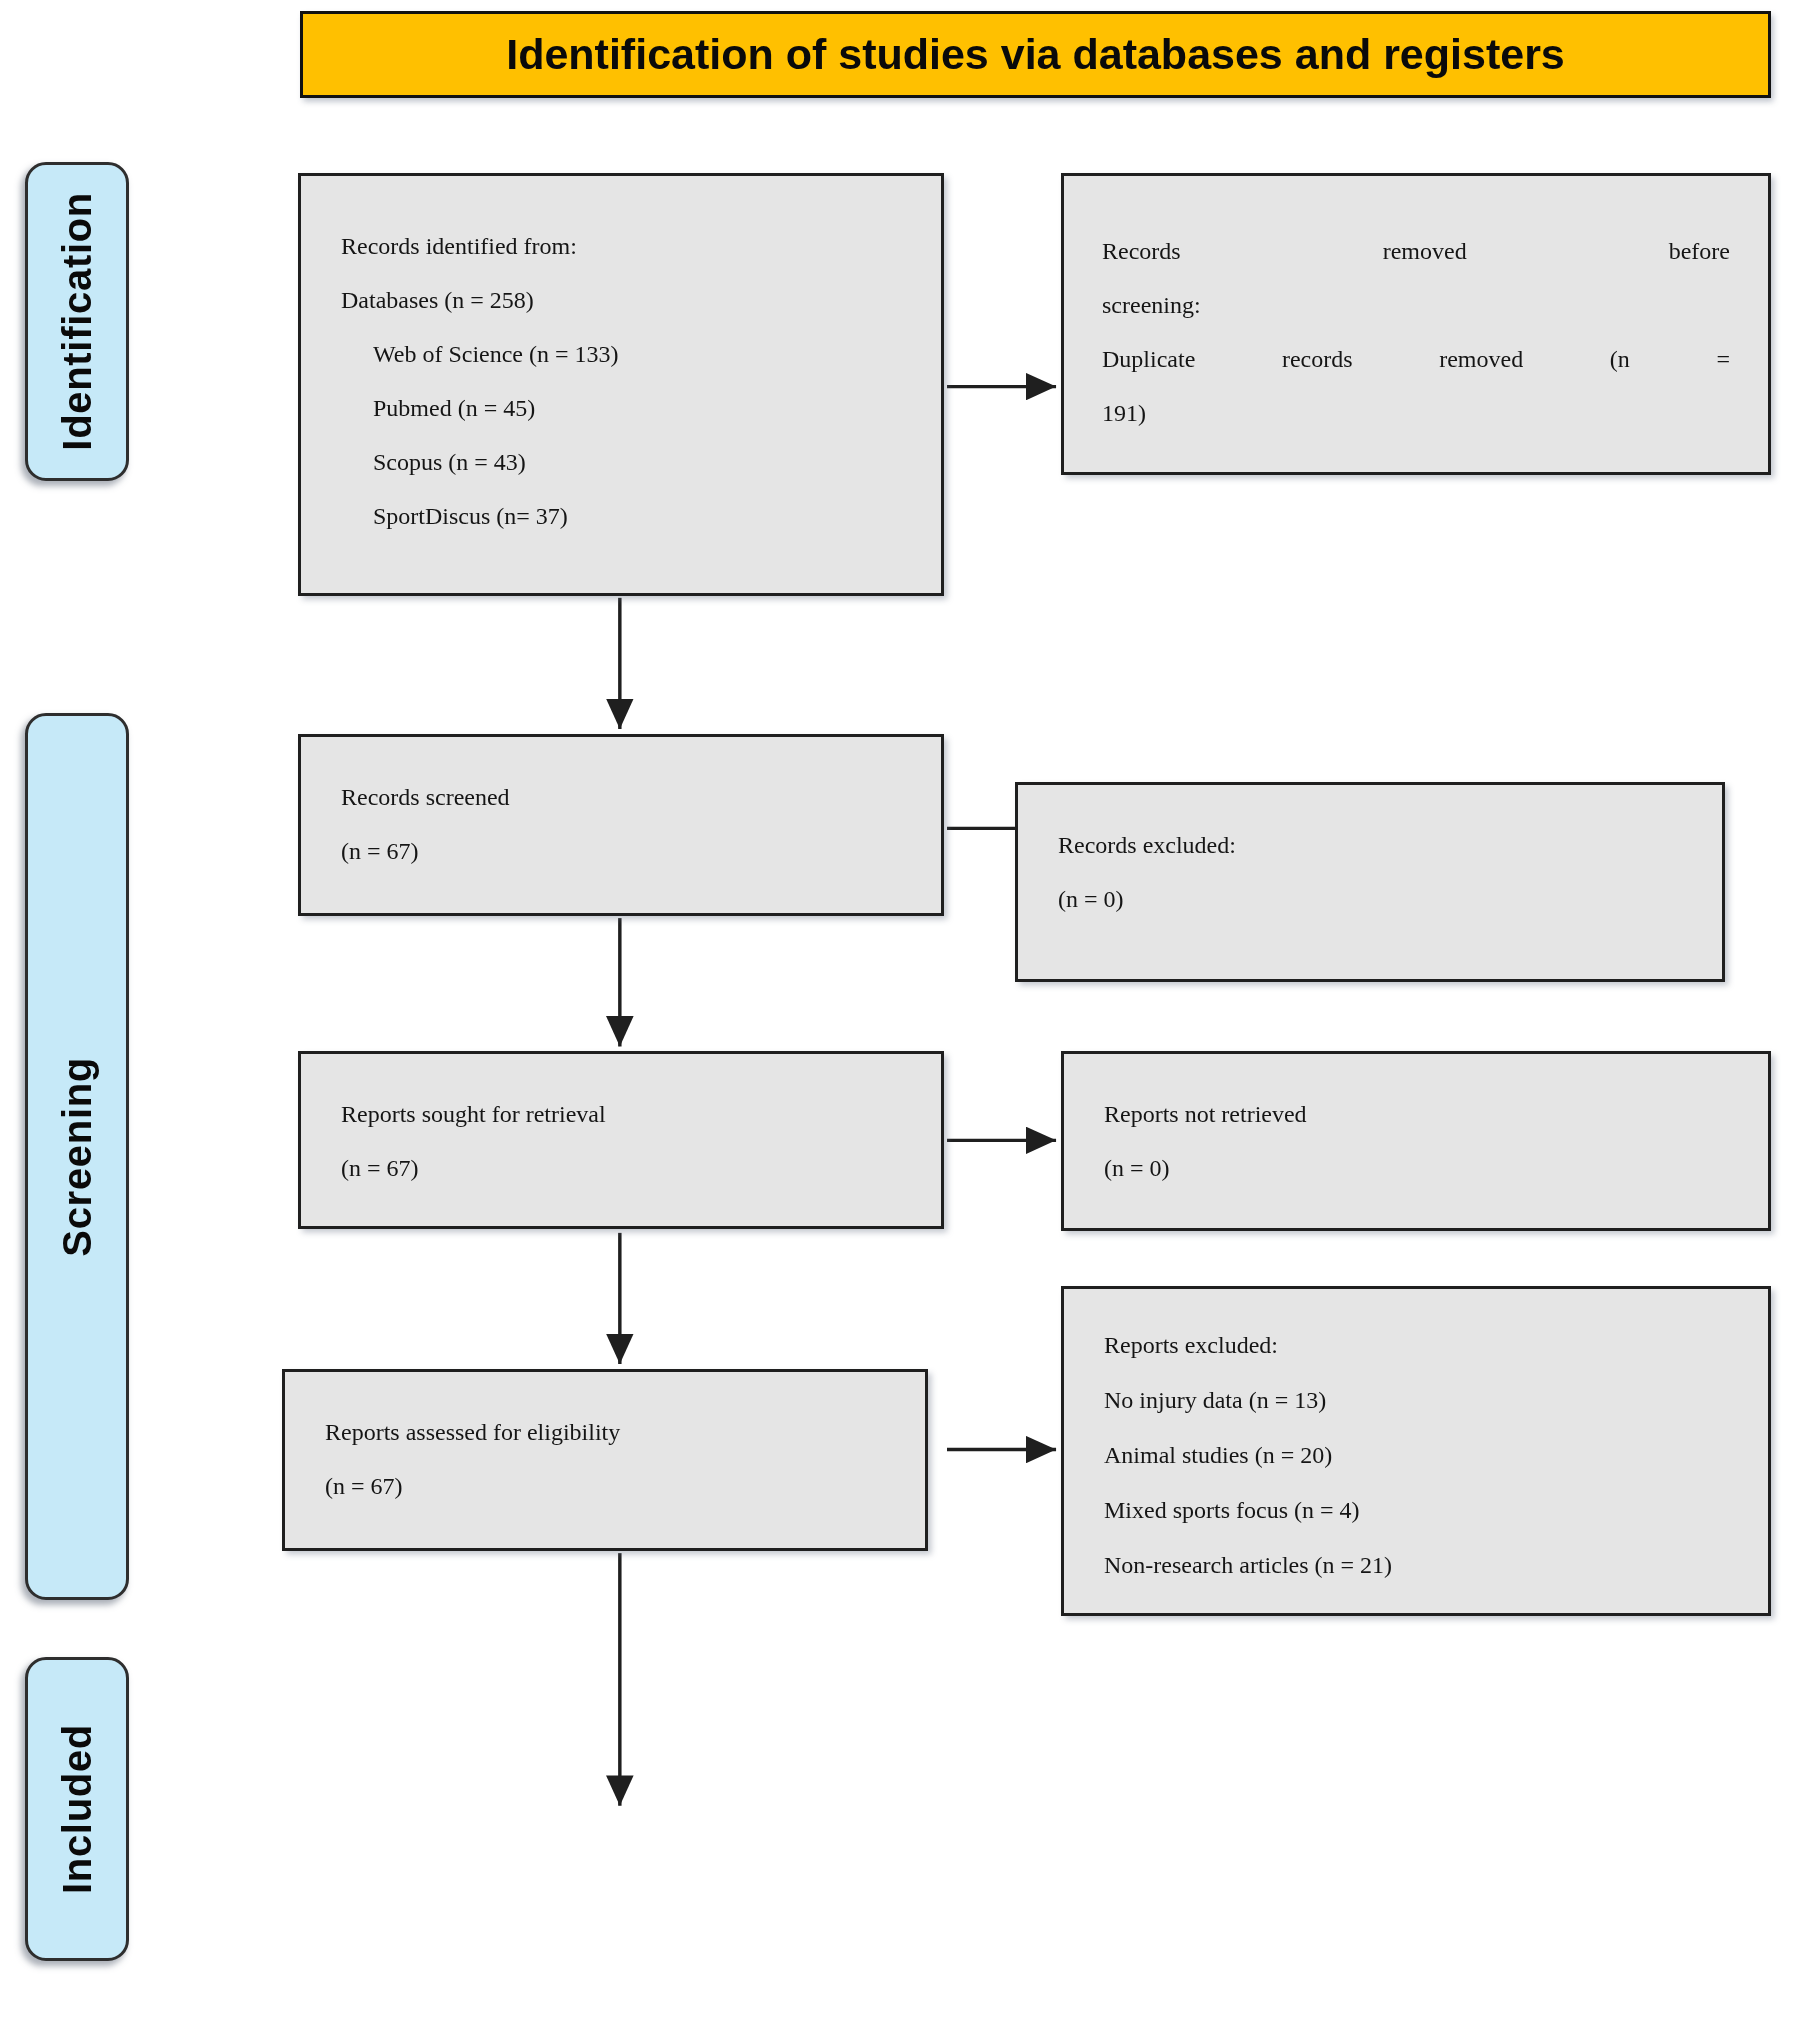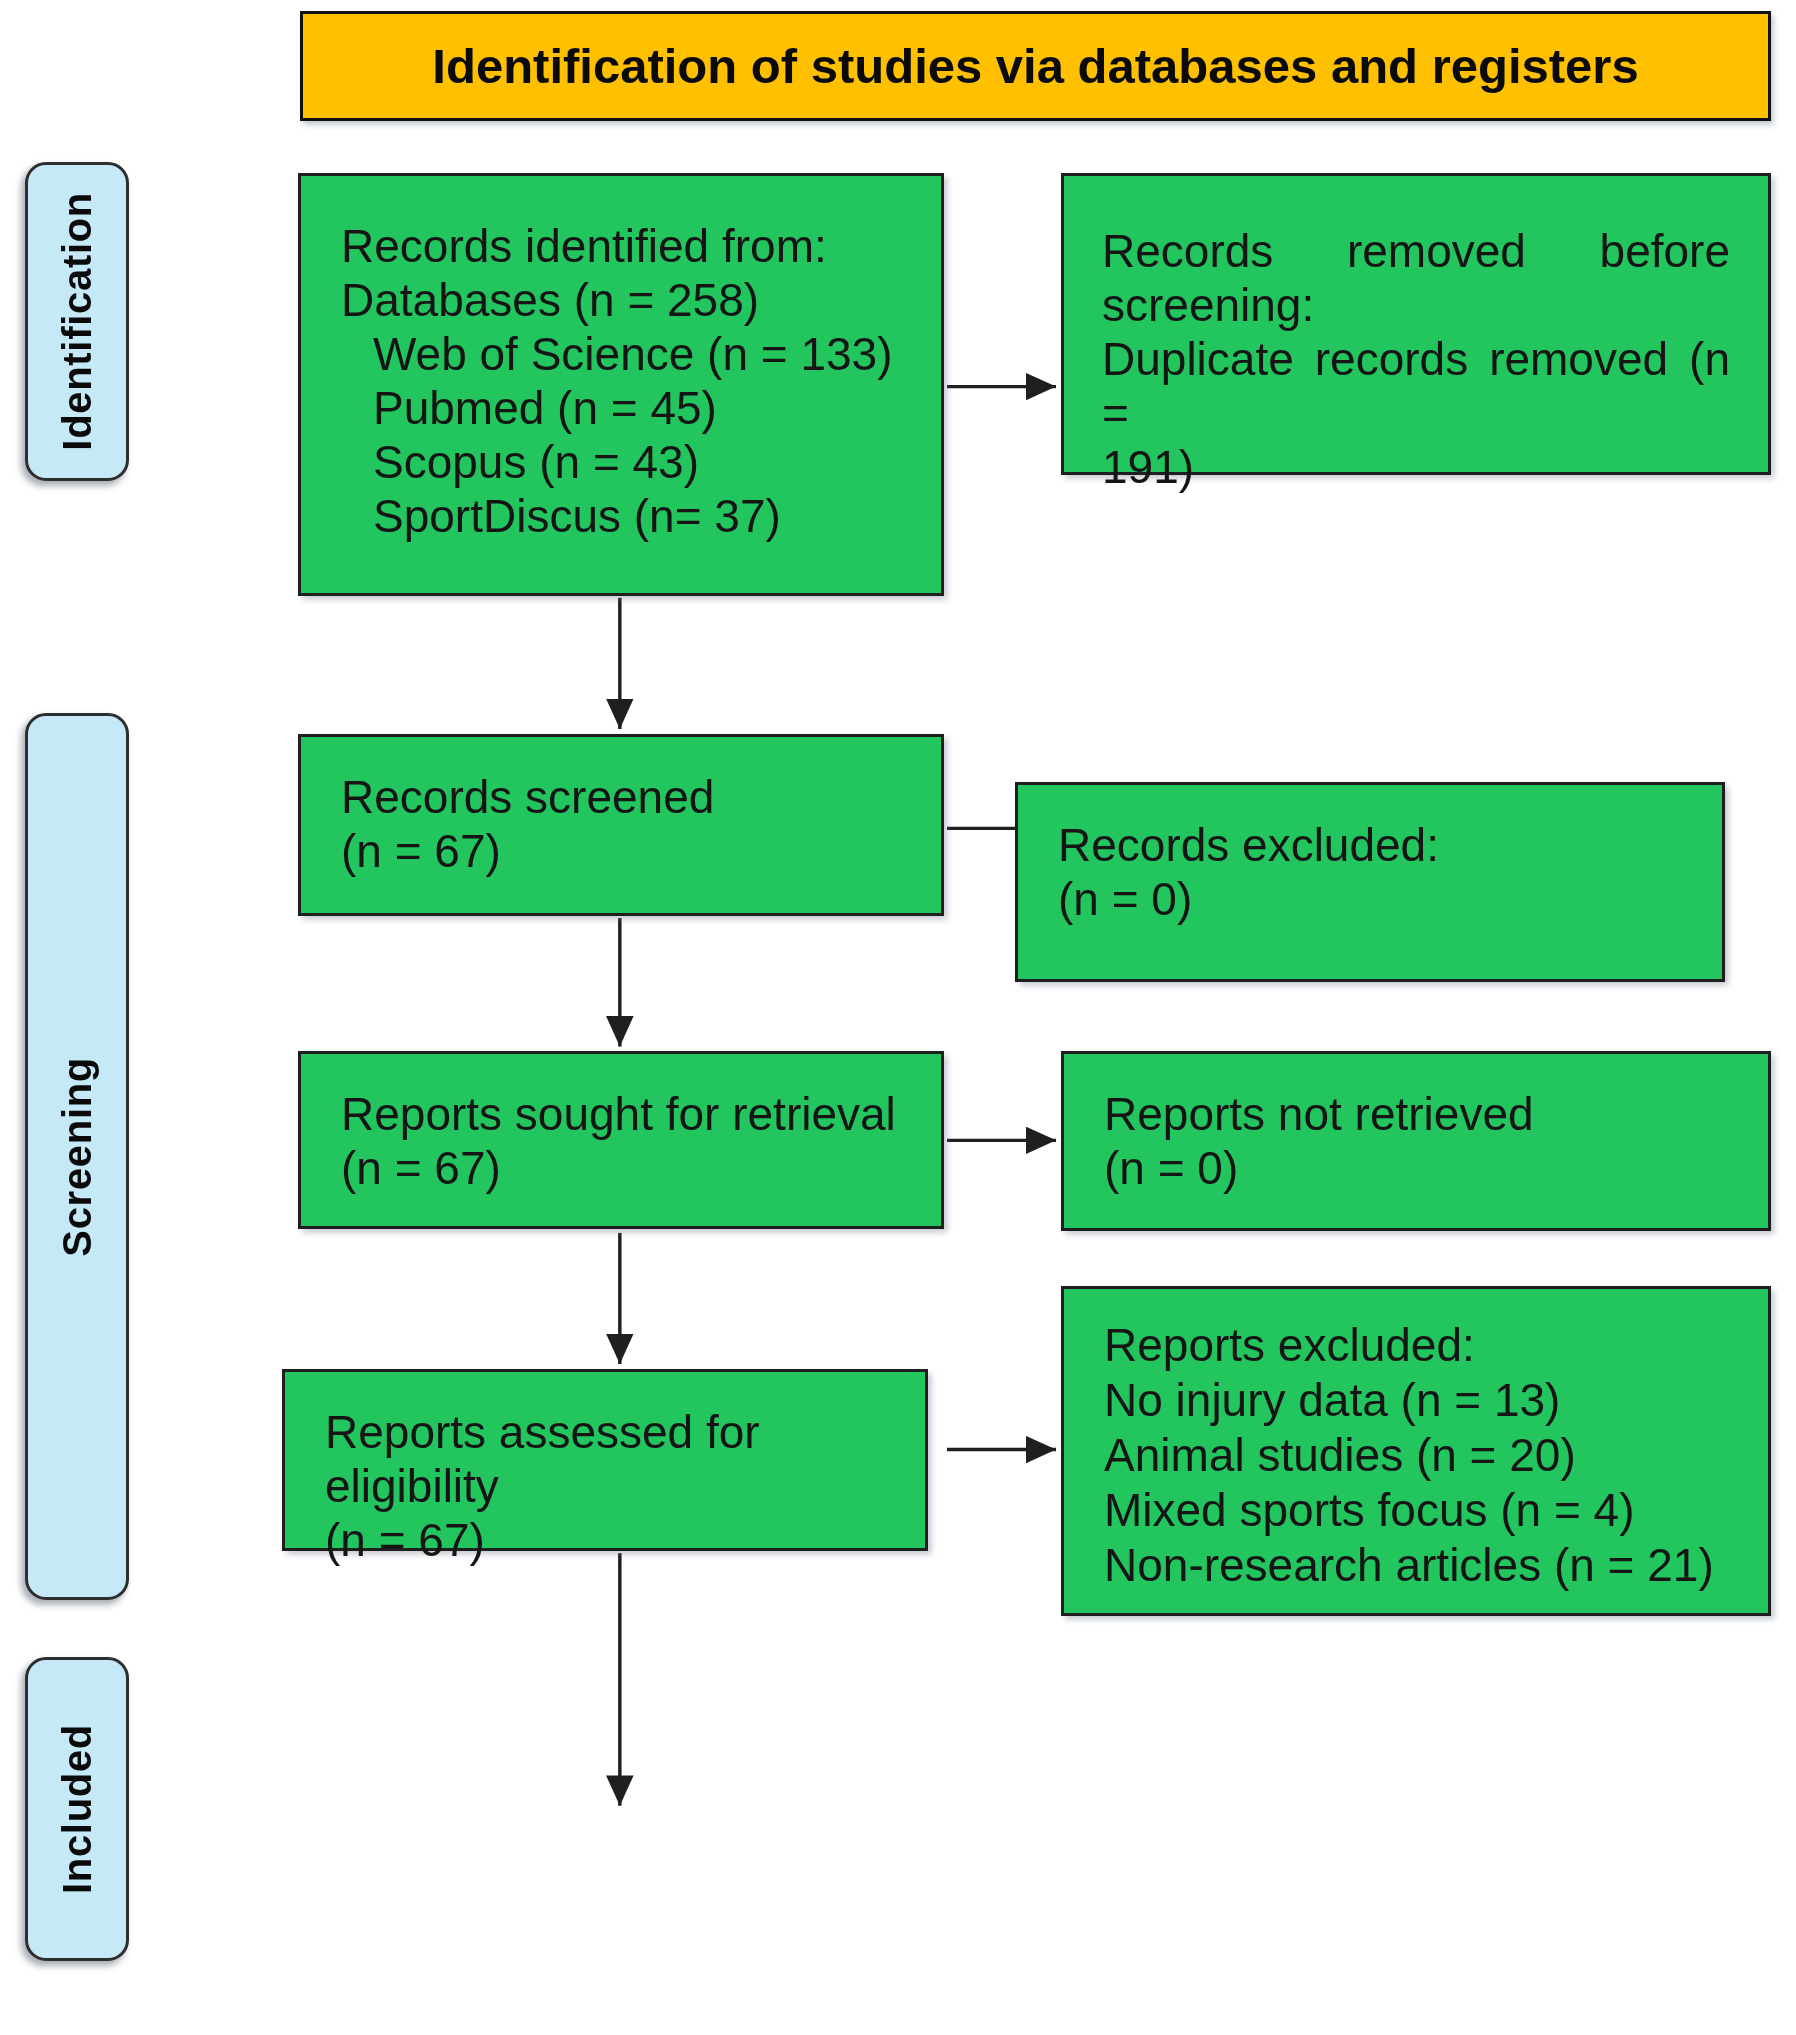--- a/index.html
+++ b/index.html
@@ -13,50 +13,51 @@
     width:1796px;height:2035px;
     background:#ffffff;
     font-family:"Liberation Sans","DejaVu Sans",sans-serif;
     color:#151515;
     overflow:hidden;
   }
   .arrows{position:absolute;left:0;top:0;pointer-events:none;}
   .arrows line{stroke:var(--ink);stroke-width:5;}
   .arrows path{fill:var(--ink);}
   .banner{
-    position:absolute;left:300px;top:11px;width:1471px;height:110px;
+    position:absolute;left:300px;top:11px;width:1471px;height:87px;
     background:var(--banner-bg);
     border:3.5px solid #111;
     box-sizing:border-box;
     display:flex;align-items:center;justify-content:center;
-    font-size:49px;font-weight:700;color:#0a0a0a;
+    font-size:43px;font-weight:700;color:#0a0a0a;
     box-shadow:2.8px 3.5px 6.2px rgba(105,115,135,.45);
   }
   .stage{
     position:absolute;left:25px;width:104px;
     background:var(--stage-bg);
     border:3.5px solid #2e2e2e;border-radius:21px;
     box-sizing:border-box;
     display:flex;align-items:center;justify-content:center;
     box-shadow:-3.5px 4.1px 6.2px rgba(90,100,115,.5);
   }
   .stage span{
     writing-mode:vertical-rl;
     transform:rotate(180deg);
     font-size:40px;font-weight:700;color:#0a0a0a;
     letter-spacing:0.7px;
     white-space:nowrap;
   }
   .box{
     position:absolute;
-    background:#22c55e;
+    background:#e5e5e5;
     border:3.5px solid var(--ink);
     box-sizing:border-box;
-    font-size:46px;line-height:54px;
+    font-size:24px;line-height:54px;
     box-shadow:3.5px 4.1px 6.2px rgba(105,115,135,.4);
+    font-family:Liberation Serif, serif;
   }
   .pad{padding:43px 31px 0 40px;}
   .pad-mid{padding:33px 31px 0 40px;}
   .pad-tall{padding:48px 38px 0 38px;}
   .pad-list{padding:29px 31px 0 40px;line-height:55px;}
   .line{text-align:left;}
   .line.indent{padding-left:32px;}
   .line.spread{text-align:justify;text-align-last:justify;}
 </style>
 </head>

